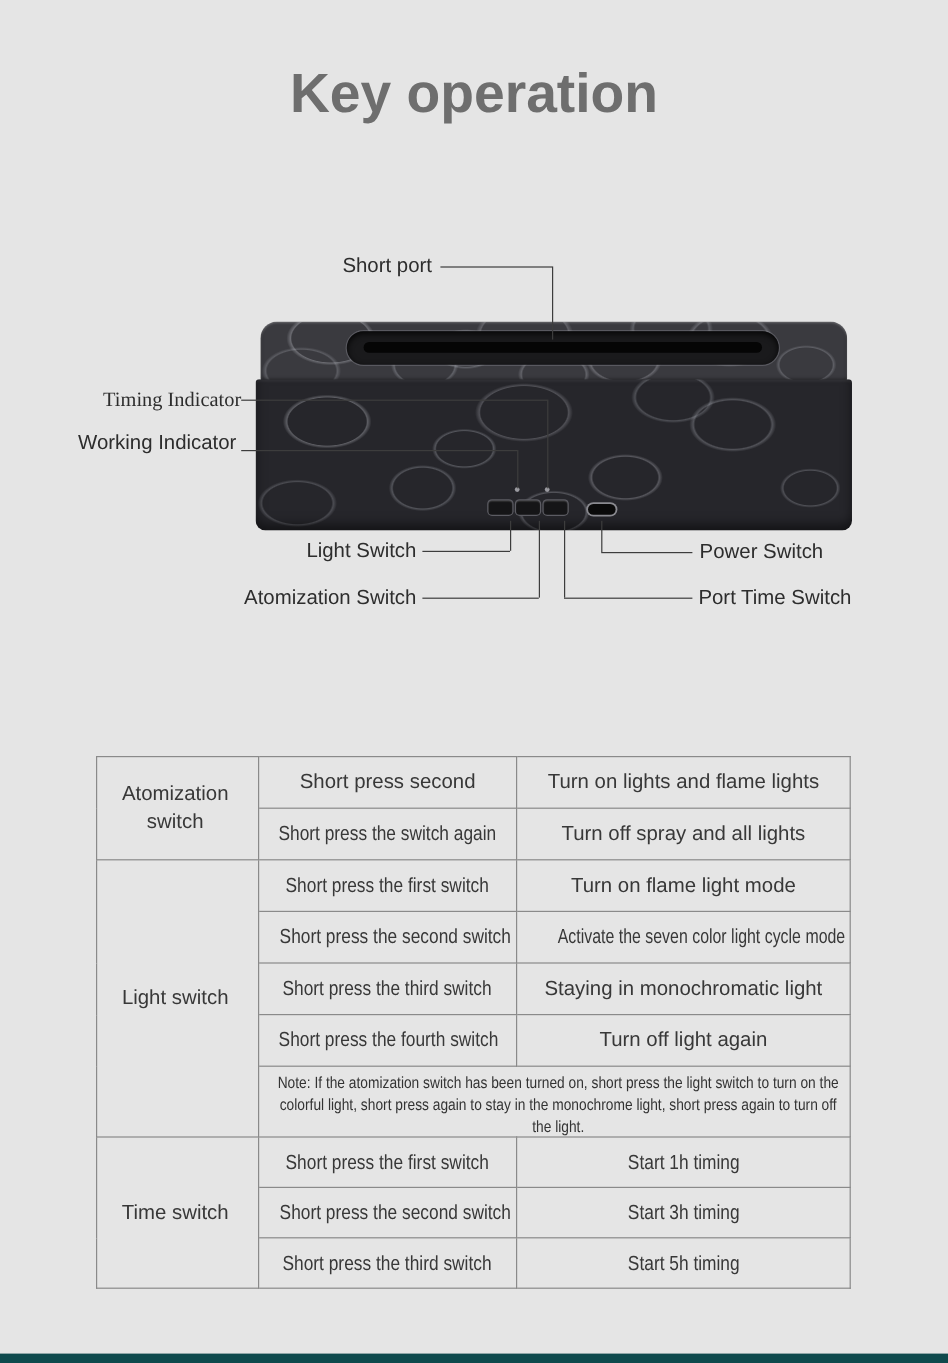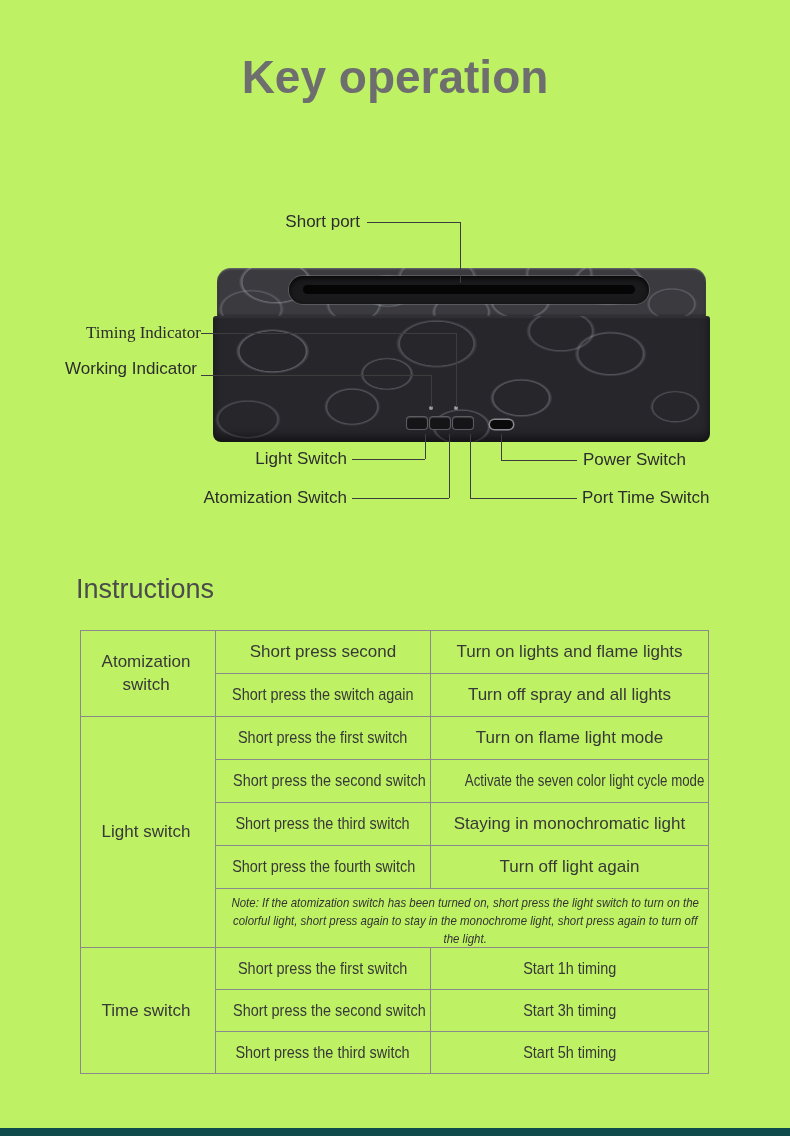--- a/index.html
+++ b/index.html
@@ -1,18 +1,18 @@
 <!DOCTYPE html>
 <html><head>
 <meta charset="utf-8">
 <style>
   * { margin:0; padding:0; box-sizing:border-box; }
   html,body { background:#ffffff; }
   body { font-family:"Liberation Sans","DejaVu Sans",sans-serif; }
-  .page { position:relative; width:790px; height:1136px; margin:0 auto; background:#bef264; overflow:hidden; }
+  .page { position:relative; width:790px; height:1136px; margin:0 auto; background:#e5e5e5; overflow:hidden; }
 
   
   .title { position:absolute; top:50px; left:0; width:100%; text-align:center;
            font-size:46px; font-weight:700; color:#6e6e6e; letter-spacing:0; }
 
   
   .instructions { position:absolute; left:76px; top:574px; font-size:27px; color:#4b4b4b; }
 
   
   .device { position:absolute; left:213px; top:268px; width:497px; height:174px; }
@@ -49,21 +49,21 @@
   .hline { position:absolute; height:1px; background:#3d3d3d; }
   .vline { position:absolute; width:1px; background:#3d3d3d; }
   .callout { position:absolute; font-size:17px; color:#2d2d2d; white-space:nowrap; line-height:20px; }
 
   
   table.instr { position:absolute; left:80px; top:630px; width:628px; border-collapse:collapse;
                 table-layout:fixed; color:#383838; }
   table.instr td { border:1px solid #8a8a8a; font-size:17px; text-align:center; vertical-align:middle; overflow:hidden; }
   tr.h43 { height:43px; }
   tr.h42 { height:42px; }
-  tr.hnote { height:58px;font-style:italic; }
+  tr.hnote { height:58px; }
   td.grp { text-align:left; padding-left:14px; font-size:17.5px; }
   td.grp > div { max-width:102px; line-height:1.3; }
   .t { display:inline-block; white-space:nowrap; }
   td.cond .t { transform:scaleX(.85); }
   td.cond2 .t { transform:scaleX(.78); }
   td.note-cell { text-align:left; vertical-align:top; padding:5px 0 0 9px; }
   .note-inner { font-size:13.5px; line-height:1.32; width:117%; transform:scaleX(.85);
                 transform-origin:0 0; color:#333; }
 
   
@@ -109,21 +109,20 @@
   <div class="vline" style="left:431px; top:375px; height:32px;"></div>
   <div class="vline" style="left:425px; top:434px; height:25px;"></div>
   <div class="hline" style="left:352px; top:459px; width:73px;"></div>
   <div class="vline" style="left:449px; top:434px; height:64px;"></div>
   <div class="hline" style="left:352px; top:498px; width:97px;"></div>
   <div class="vline" style="left:501px; top:434px; height:26px;"></div>
   <div class="hline" style="left:501px; top:460px; width:76px;"></div>
   <div class="vline" style="left:470px; top:434px; height:64px;"></div>
   <div class="hline" style="left:470px; top:498px; width:107px;"></div>
 
-  <div class="instructions">Instructions</div>
 
   <table class="instr">
     <colgroup>
       <col style="width:135px;">
         <col style="width:215px;">
         <col style="width:278px;">
     </colgroup>
     <tbody>
 
       <tr class="h43">

